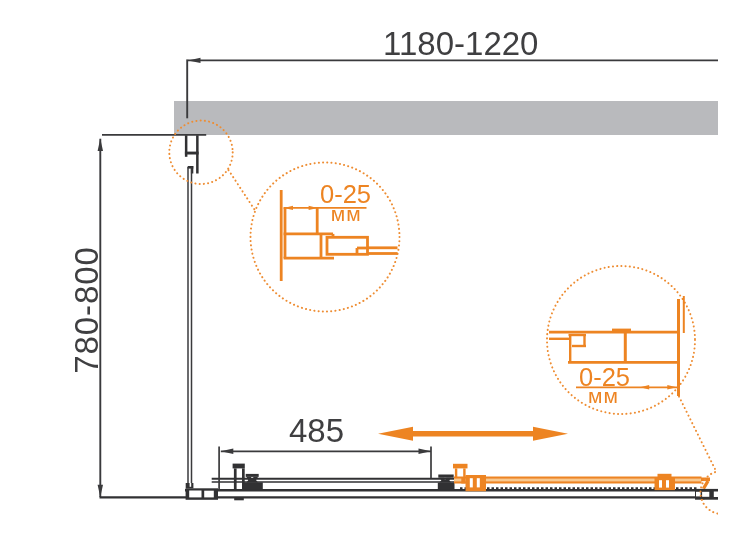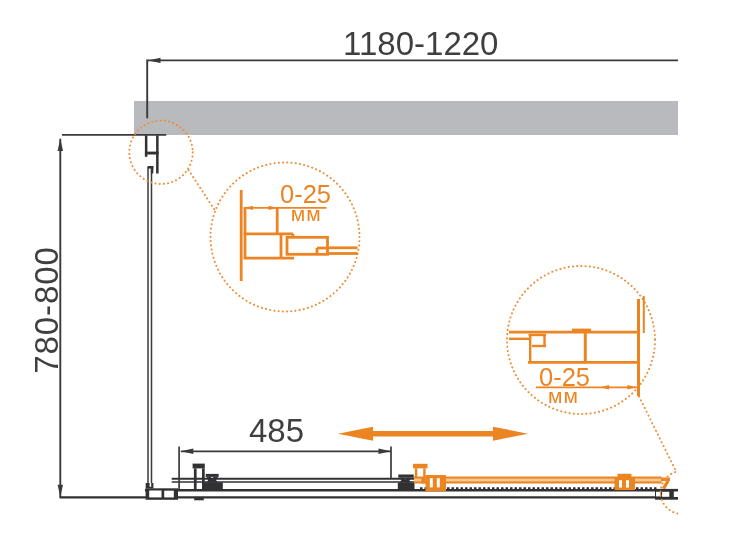--- a/index.html
+++ b/index.html
@@ -1,16 +1,16 @@
 <!DOCTYPE html>
 <html><head>
 <meta charset="utf-8">
 <style>
   html,body{margin:0;padding:0;background:#ffffff;}
-  #page{width:678px;height:540px;position:relative;overflow:hidden;background:#fff;}
+  #page{width:678px;height:540px;position:relative;overflow:hidden;background:#fff;margin-left:40px;}
   svg text{font-family:"Liberation Sans",sans-serif;}
 </style>
 </head>
 <body>
 <div id="page">
 <svg width="750" height="540" viewBox="0 0 750 540" xmlns="http://www.w3.org/2000/svg">
 
 <rect x="0" y="0" width="750" height="540" fill="#ffffff"></rect>
 
 <rect x="134" y="101" width="598" height="34" fill="#b9babd"></rect>

